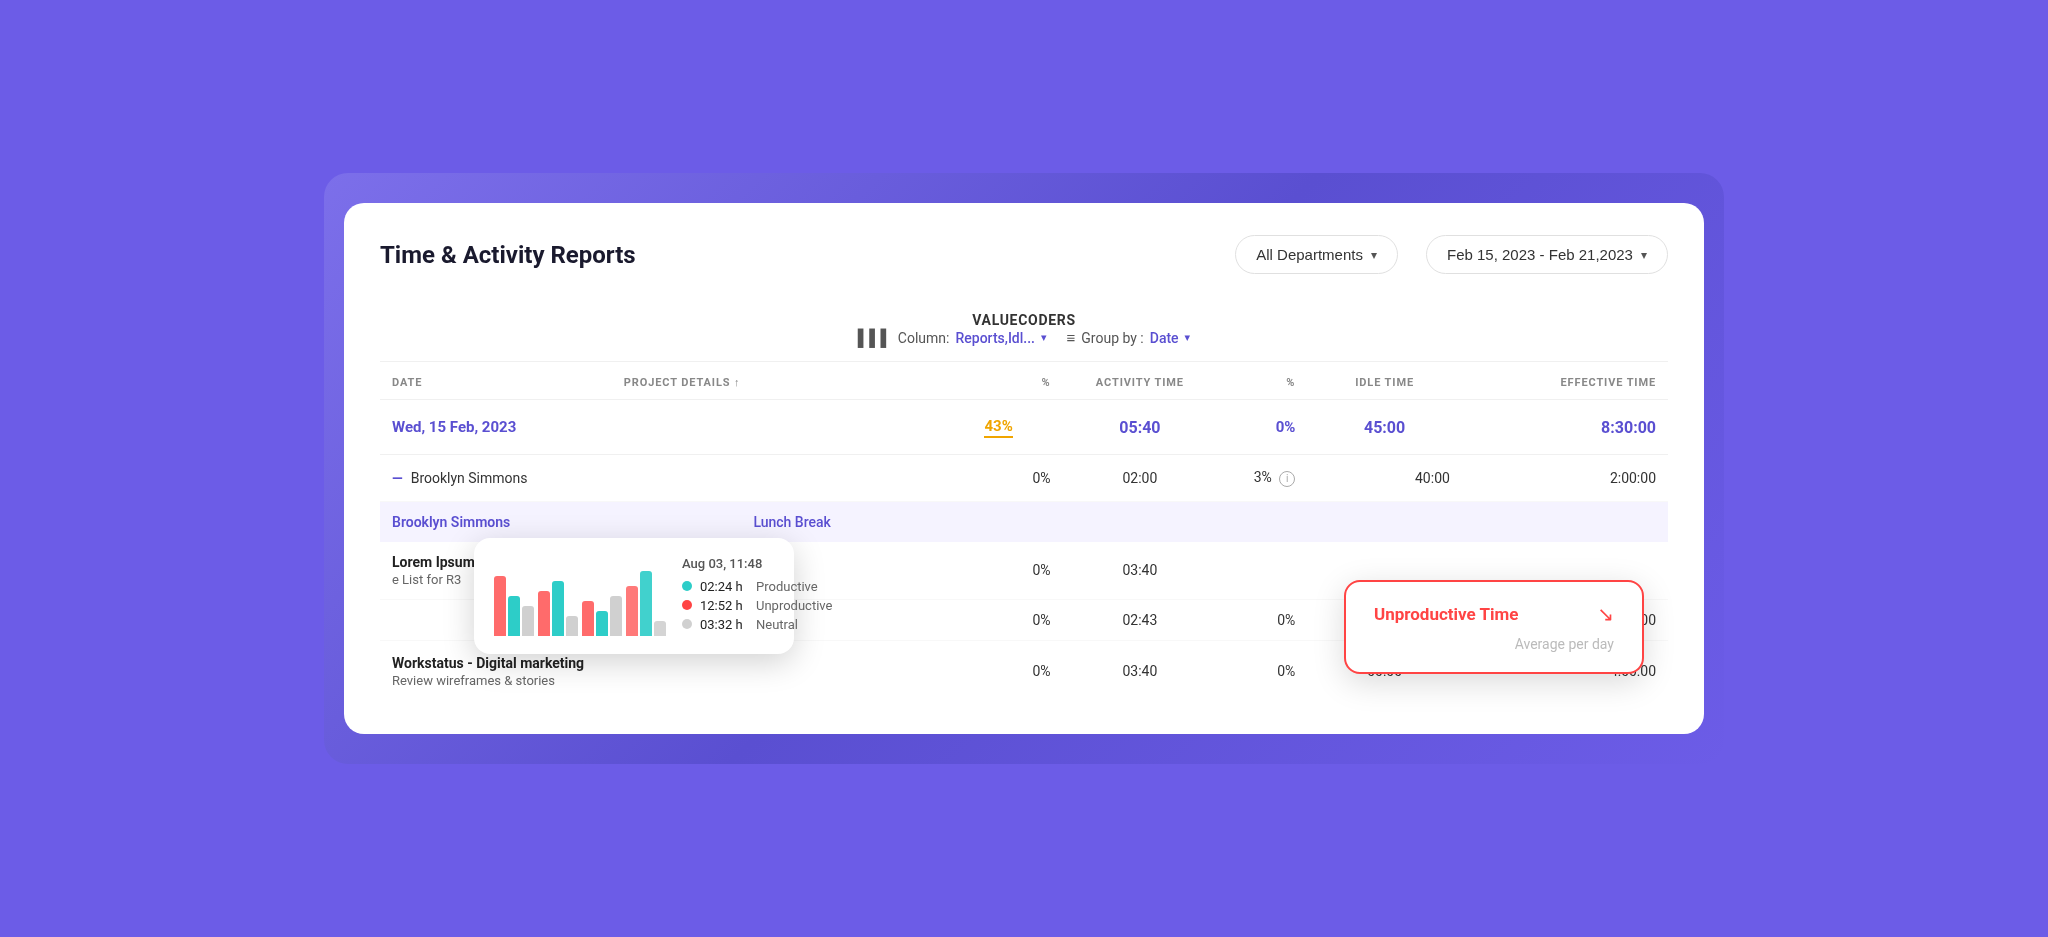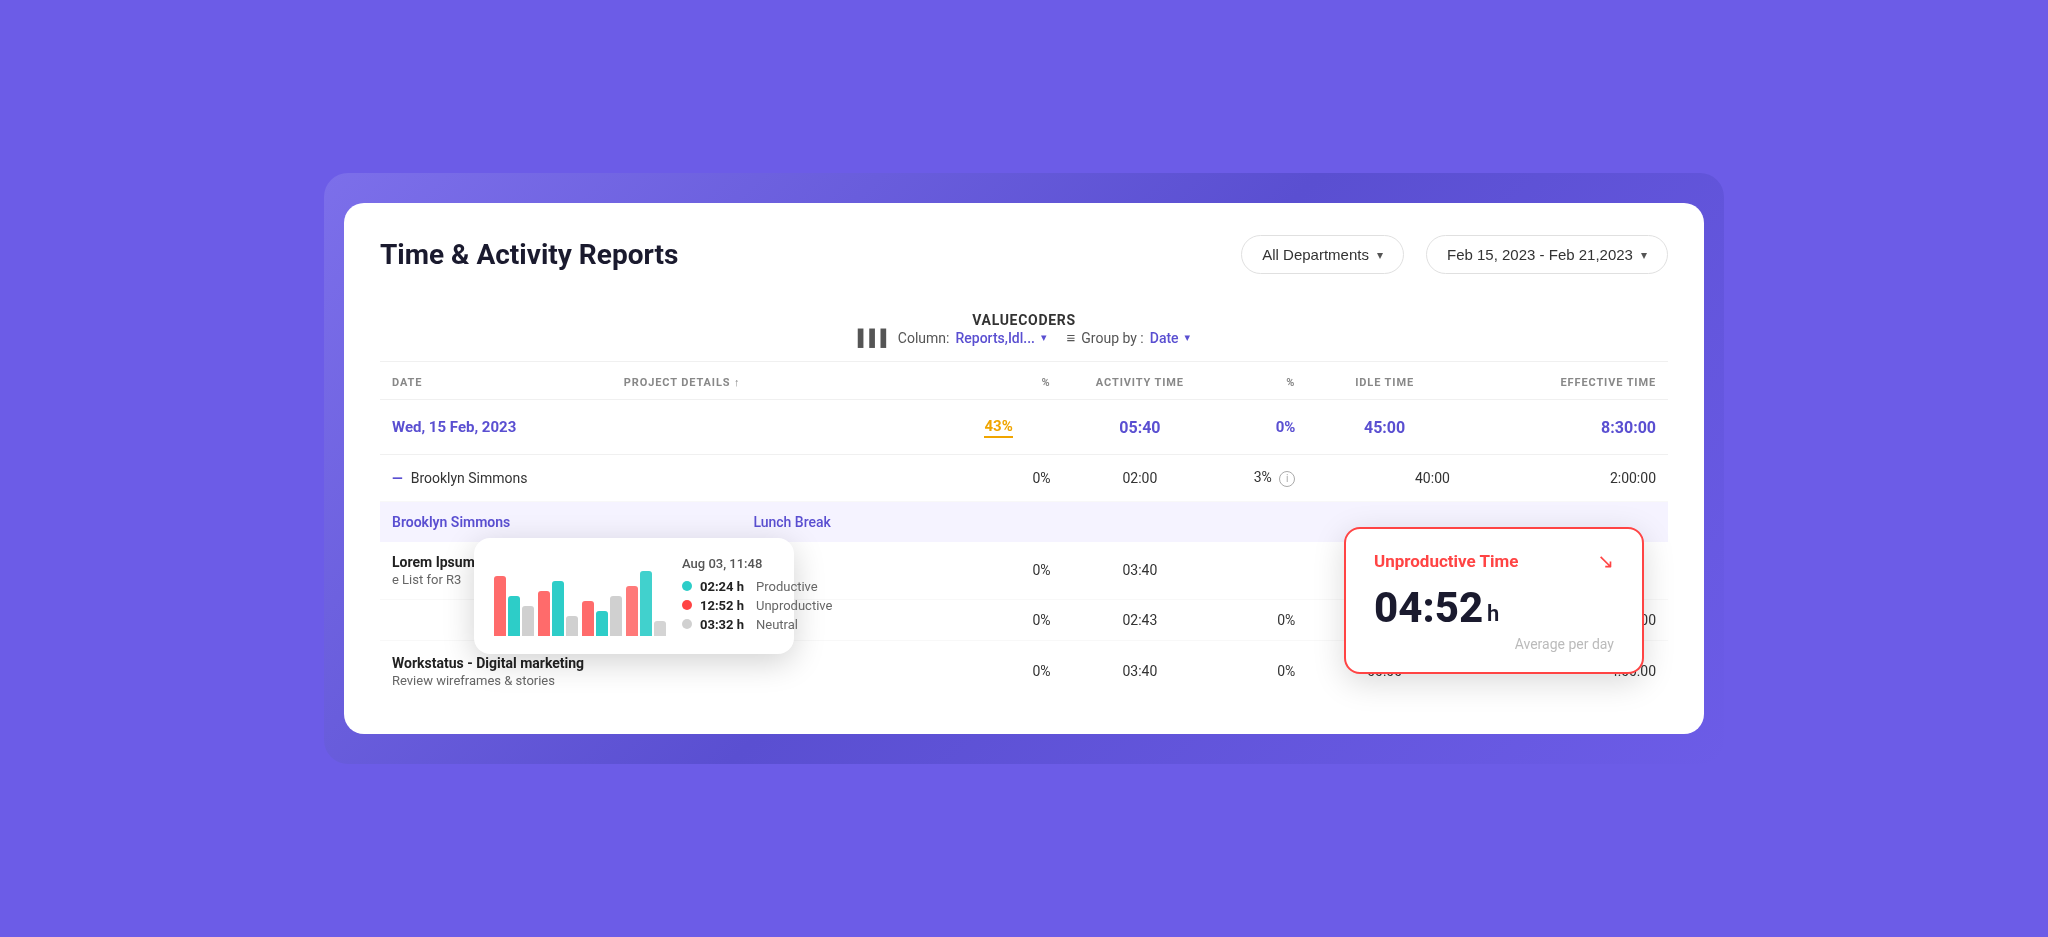--- a/index.html
+++ b/index.html
@@ -29,27 +29,27 @@
       overflow: hidden;
     }
     
     .header {
       display: flex;
       align-items: center;
       justify-content: space-between;
       margin-bottom: 24px;
     }
     .page-title {
-      font-size: 28px;
+      font-size: 24px;
       font-weight: 700;
       color: #1a1a2e;
     }
     .header-controls {
       display: flex;
-      gap: 22px;
+      gap: 28px;
     }
     .dropdown-btn {
       display: flex;
       align-items: center;
       gap: 8px;
       border: 1.5px solid #e0e0e0;
       border-radius: 50px;
       padding: 10px 20px;
       background: #fff;
       font-size: 15px;
@@ -289,21 +289,21 @@
     .dot {
       width: 10px;
       height: 10px;
       border-radius: 50%;
       flex-shrink: 0;
     }
     .dot-green { background: #2dcdc8; }
     .dot-red { background: #ff4444; }
     .dot-gray { background: #d0d0d0; }
     .tooltip-time {
-      font-weight: 700;
+      font-weight: 400;
       color: #222;
       min-width: 48px;
     }
     .tooltip-label {
       color: #666;
     }
 
     
     .unprod-popup {
       position: absolute;
@@ -533,21 +533,17 @@
           </div>
         </div>
       </div>
     </div>
 
     <div class="unprod-popup">
       <div class="unprod-header">
         <span class="unprod-title">Unproductive Time</span>
         <span class="unprod-arrow">↘</span>
       </div>
-      <div class="unprod-time">
-        <span>04:52</span>
-        <span class="unprod-unit">h</span>
-      </div>
       <div class="unprod-avg">Average  per day</div>
     </div>
 
   </div>
 </div>
 
 </body></html>

